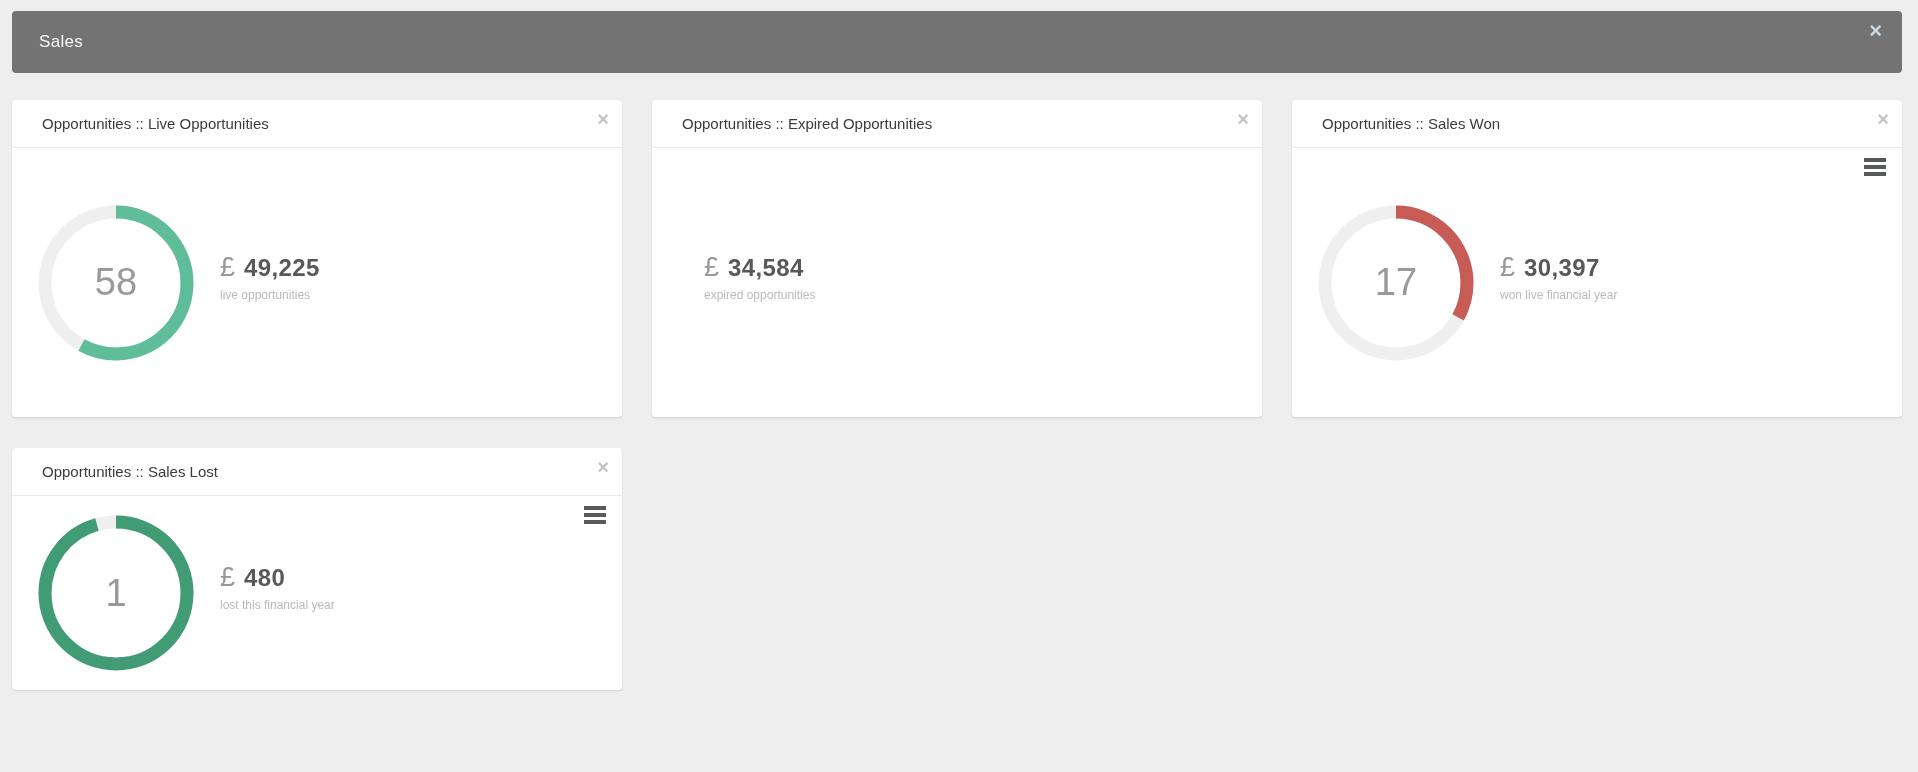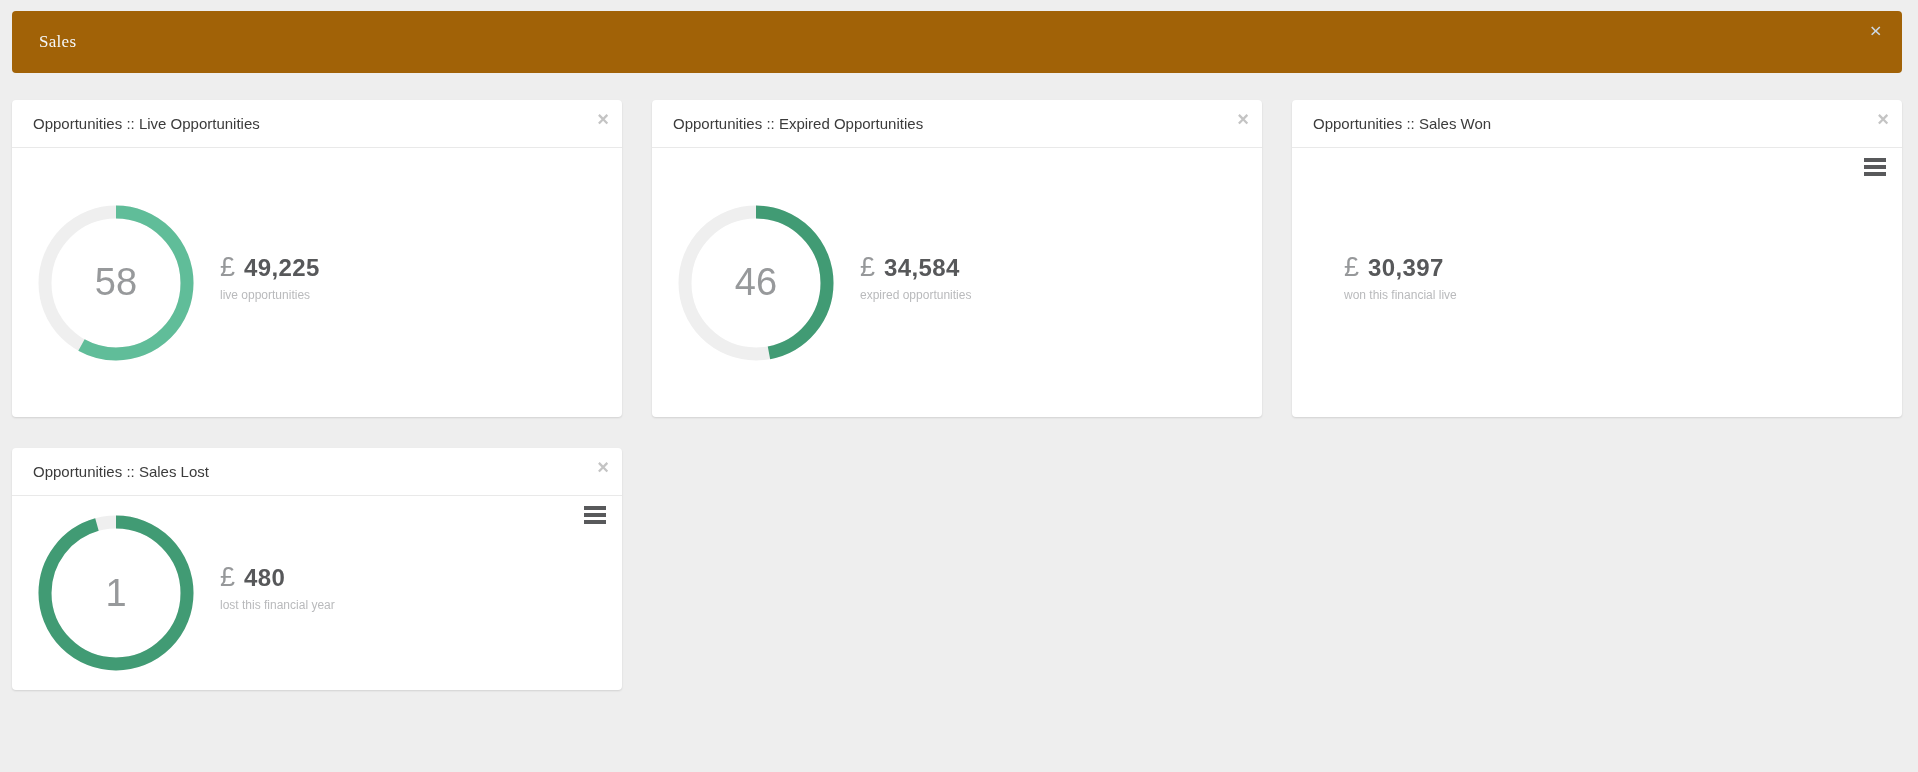--- a/index.html
+++ b/index.html
@@ -60,21 +60,21 @@
     position: relative;
   }
   .card.tall { height: 242px; }
 
   .card-header {
     height: 48px;
     box-sizing: border-box;
     border-bottom: 1px solid #e9e9e9;
     display: flex;
     align-items: center;
-    padding: 0 21px;
+    padding: 0 30px;
     position: relative;
   }
   .card-title {
     font-size: 15px;
     color: #3b3b3b;
   }
   .card-close {
     position: absolute;
     right: 13px; top: 9px;
     font-size: 20px;
@@ -149,21 +149,21 @@
     font-size: 12px;
     color: #b9babc;
     margin-top: 5px;
   }
 </style>
 </head>
 <body>
 
 <div class="page">
 
-  <div class="page-header" style="background: #a16207; font-family: Liberation Serif, serif;">
+  <div class="page-header" style="background: #737373;">
     <span class="ph-title">Sales</span>
     <span class="ph-close">×</span>
   </div>
 
   <div class="cards">
 
     <div class="card">
       <div class="card-header">
         <span class="card-title">Opportunities :: Live Opportunities</span>
         <span class="card-close">×</span>
@@ -185,54 +185,54 @@
         </div>
       </div>
     </div>
 
     <div class="card">
       <div class="card-header">
         <span class="card-title">Opportunities :: Expired Opportunities</span>
         <span class="card-close">×</span>
       </div>
       <div class="card-body">
+        <div class="metric">
+          <div class="amount-line">
+            <span class="currency">£</span>
+            <span class="amount">34,584</span>
+          </div>
+          <div class="metric-label">expired opportunities</div>
+        </div>
+      </div>
+    </div>
+
+    <div class="card">
+      <div class="card-header">
+        <span class="card-title">Opportunities :: Sales Won</span>
+        <span class="card-close">×</span>
+      </div>
+      <div class="card-body">
+        <div class="menu-btn">
+            <i></i>
+            <i></i>
+            <i></i>
+          </div>
         <div class="gauge-wrap">
           <svg width="156" height="156" viewBox="0 0 156 156">
             <circle class="gauge-track" cx="78" cy="78" r="71" fill="none" stroke-width="13" stroke="#efefef"></circle>
-            <circle class="gauge-arc" cx="78" cy="78" r="71" fill="none" stroke-width="13" transform="rotate(-90 78 78)" stroke="#419b74" stroke-dasharray="209.6698937005828 446.10615680975064"></circle>
+            <circle class="gauge-arc" cx="78" cy="78" r="71" fill="none" stroke-width="13" transform="rotate(-90 78 78)" stroke="#c75b55" stroke-dasharray="147.21503174721772 446.10615680975064"></circle>
           </svg>
-          <div class="gauge-count">46</div>
-        </div>
-        <div class="metric">
-          <div class="amount-line">
-            <span class="currency">£</span>
-            <span class="amount">34,584</span>
-          </div>
-          <div class="metric-label">expired opportunities</div>
-        </div>
-      </div>
-    </div>
-
-    <div class="card">
-      <div class="card-header">
-        <span class="card-title">Opportunities :: Sales Won</span>
-        <span class="card-close">×</span>
-      </div>
-      <div class="card-body">
-        <div class="menu-btn">
-            <i></i>
-            <i></i>
-            <i></i>
-          </div>
+          <div class="gauge-count">17</div>
+        </div>
         <div class="metric">
           <div class="amount-line">
             <span class="currency">£</span>
             <span class="amount">30,397</span>
           </div>
-          <div class="metric-label">won this financial live</div>
+          <div class="metric-label">won live financial year</div>
         </div>
       </div>
     </div>
 
     <div class="card tall">
       <div class="card-header">
         <span class="card-title">Opportunities :: Sales Lost</span>
         <span class="card-close">×</span>
       </div>
       <div class="card-body">

